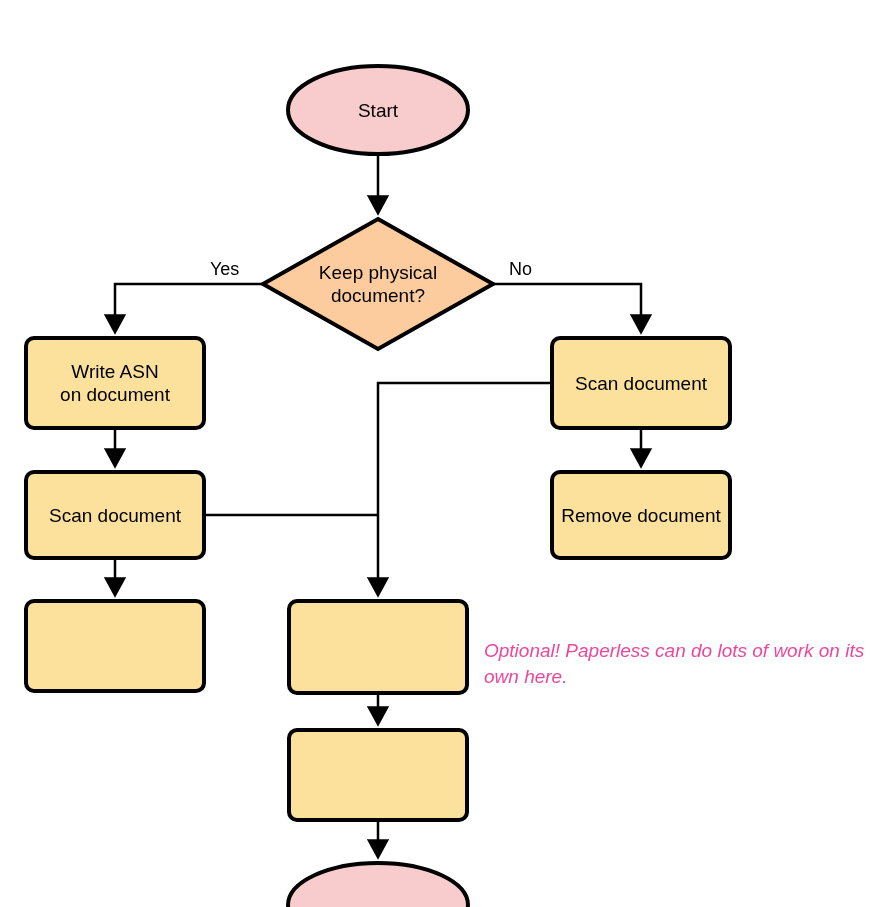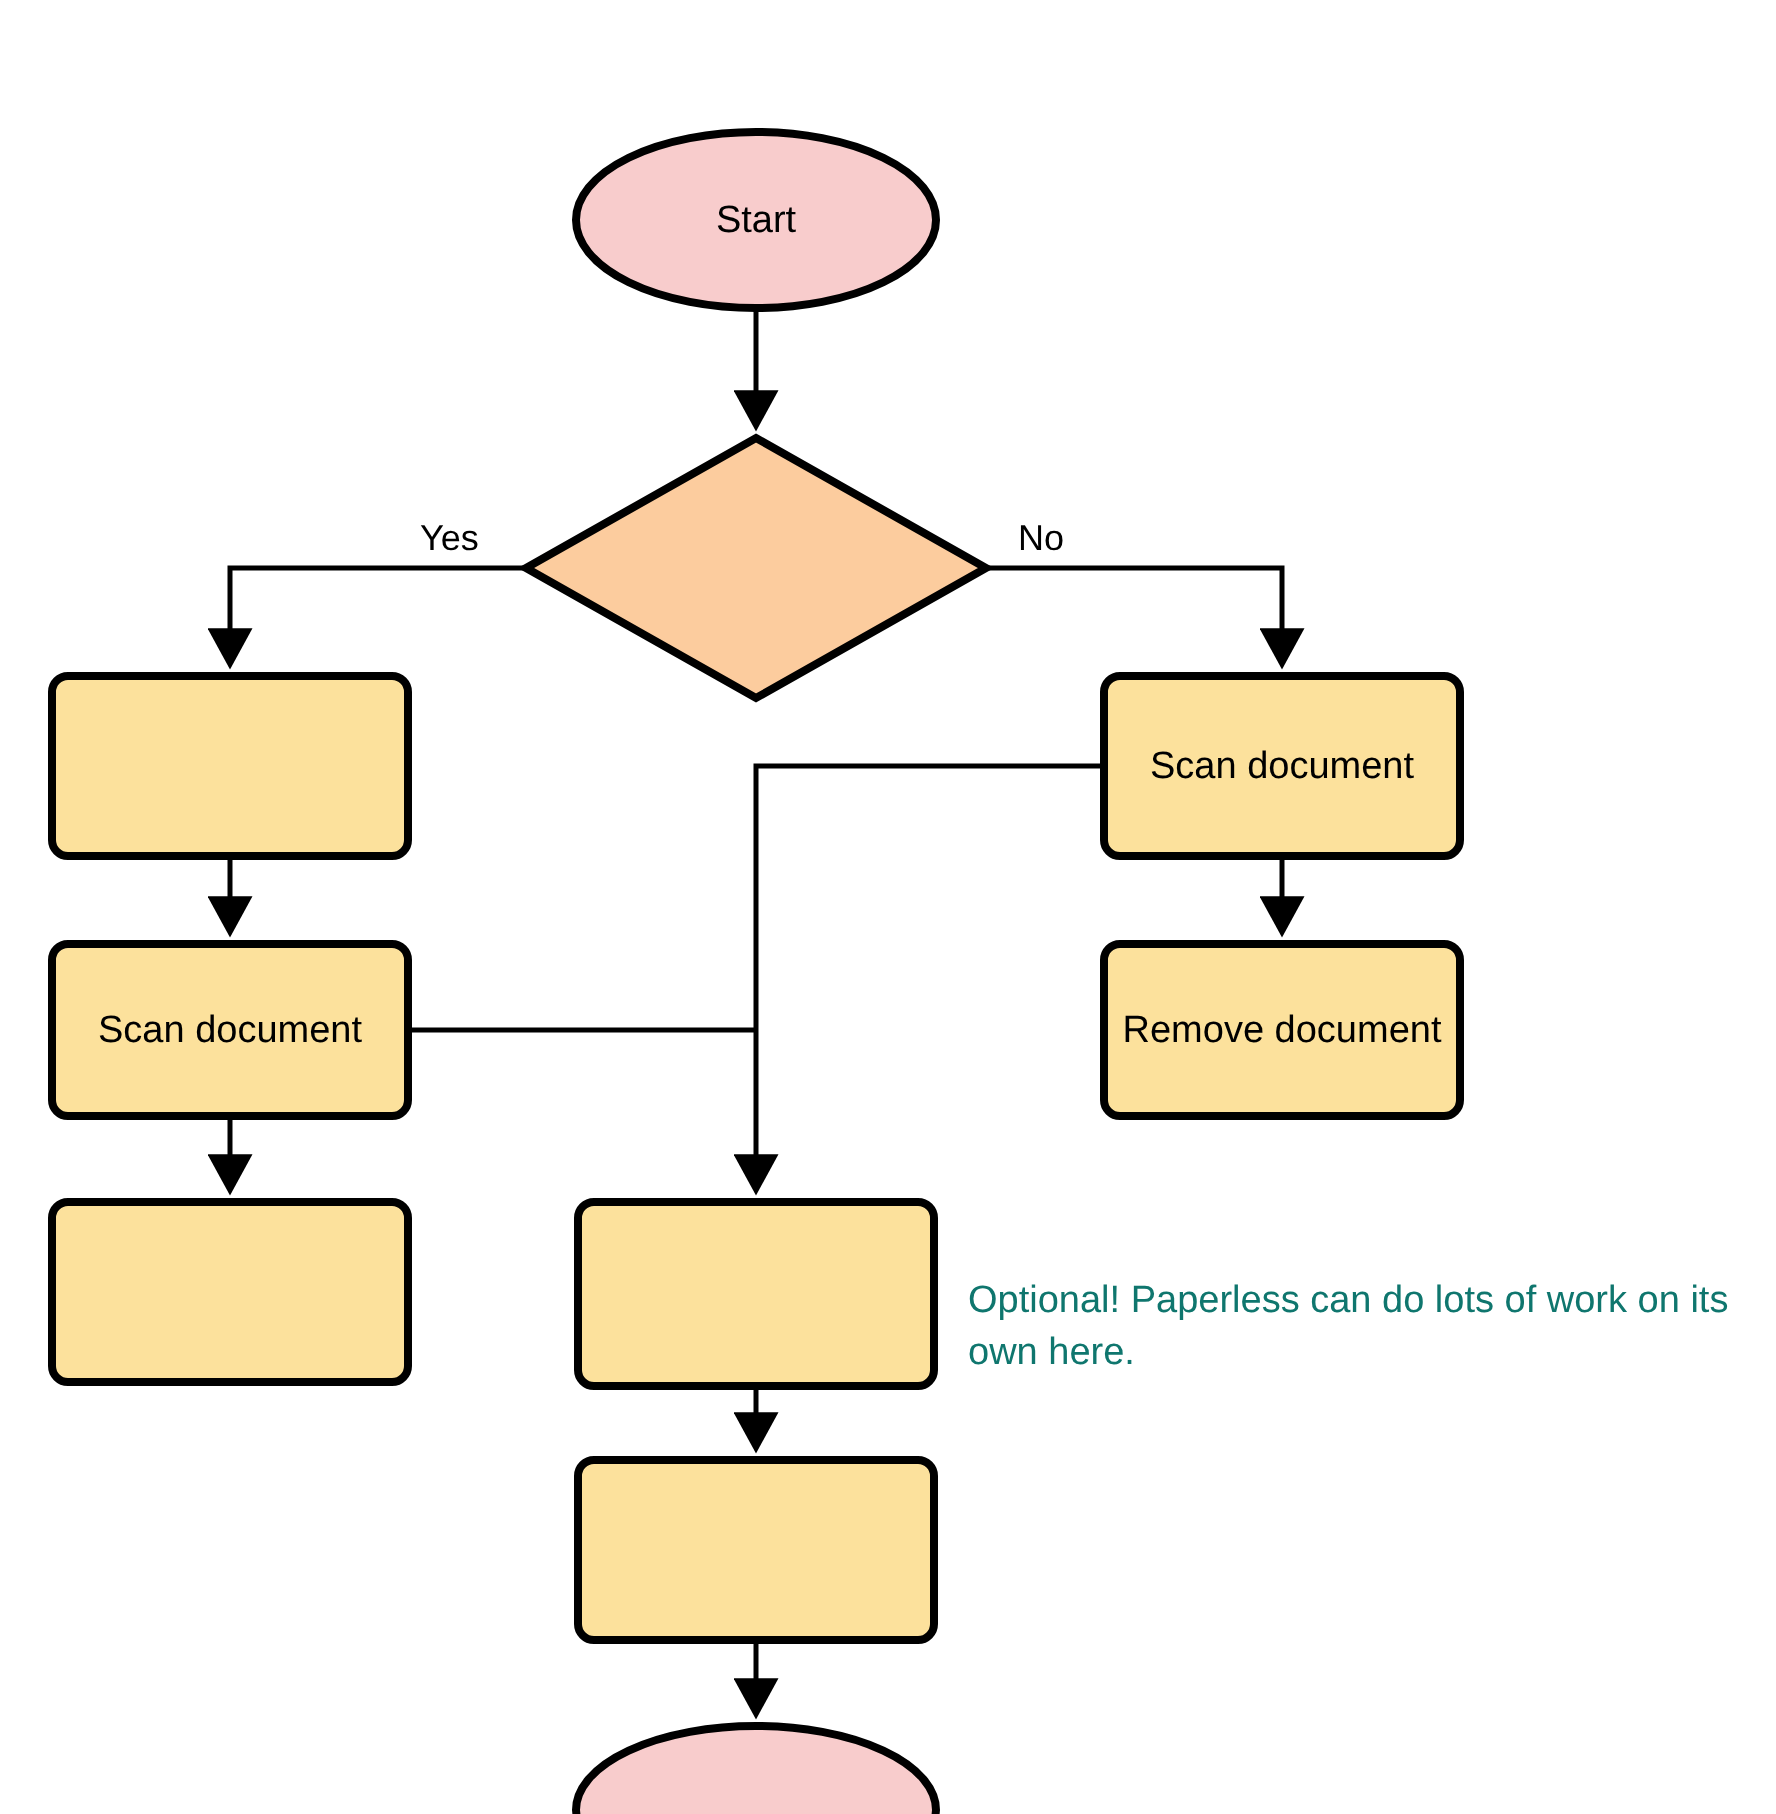--- a/index.html
+++ b/index.html
@@ -39,23 +39,24 @@
   }
   .edge-label {
     position: absolute;
     color: #000000;
     font-size: 18px;
     line-height: 20px;
     white-space: nowrap;
   }
   .note-text {
     position: absolute;
-    color: #0f766e;
+    color: #ec4899;
     font-size: 19px;
     line-height: 26px;
+    font-style: italic;
     width: 400px;
   }
 </style>
 </head>
 <body>
 
 <div id="canvas">
 
   <svg id="flow-svg" viewBox="0 0 888 907">
     <defs>
@@ -100,21 +101,25 @@
 
     <path d="M 204 467 L 378 467" fill="none" stroke="#000000" stroke-width="2.5"></path>
 
     <path d="M 378 645 L 378 675" fill="none" stroke="#000000" stroke-width="2.5" marker-end="url(#arrow)"></path>
 
     <path d="M 378 772 L 378 808" fill="none" stroke="#000000" stroke-width="2.5" marker-end="url(#arrow)"></path>
   </svg>
 
   <div class="node-label" style="left:288px; top:18px; width:180px; height:88px;">Start</div>
 
+  <div class="node-label" style="left:263px; top:171px; width:230px; height:130px;">Keep physical
+document?</div>
 
+  <div class="node-label" style="left:26px; top:290px; width:178px; height:90px;">Write ASN
+on document</div>
 
   <div class="node-label" style="left:26px; top:424px; width:178px; height:86px;">Scan document</div>
 
 
   <div class="node-label" style="left:552px; top:290px; width:178px; height:90px;">Scan document</div>
 
   <div class="node-label" style="left:552px; top:424px; width:178px; height:86px;">Remove document</div>
 
 
 

